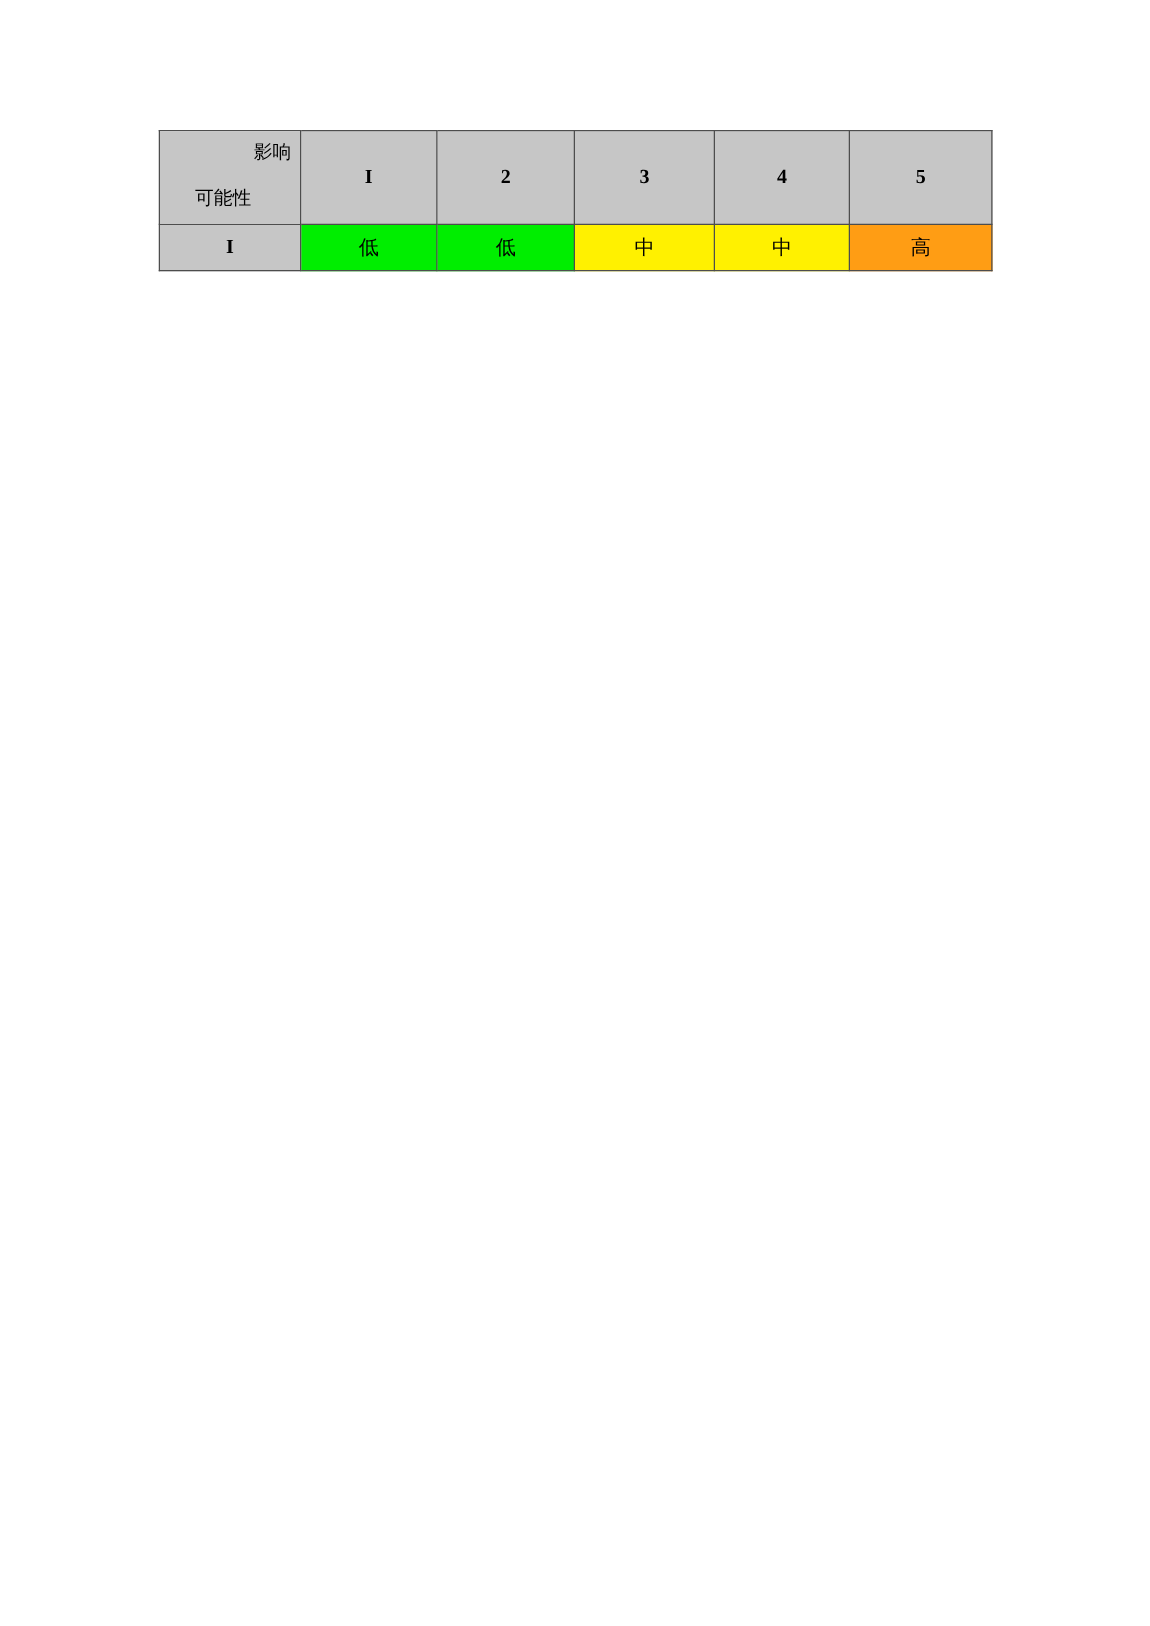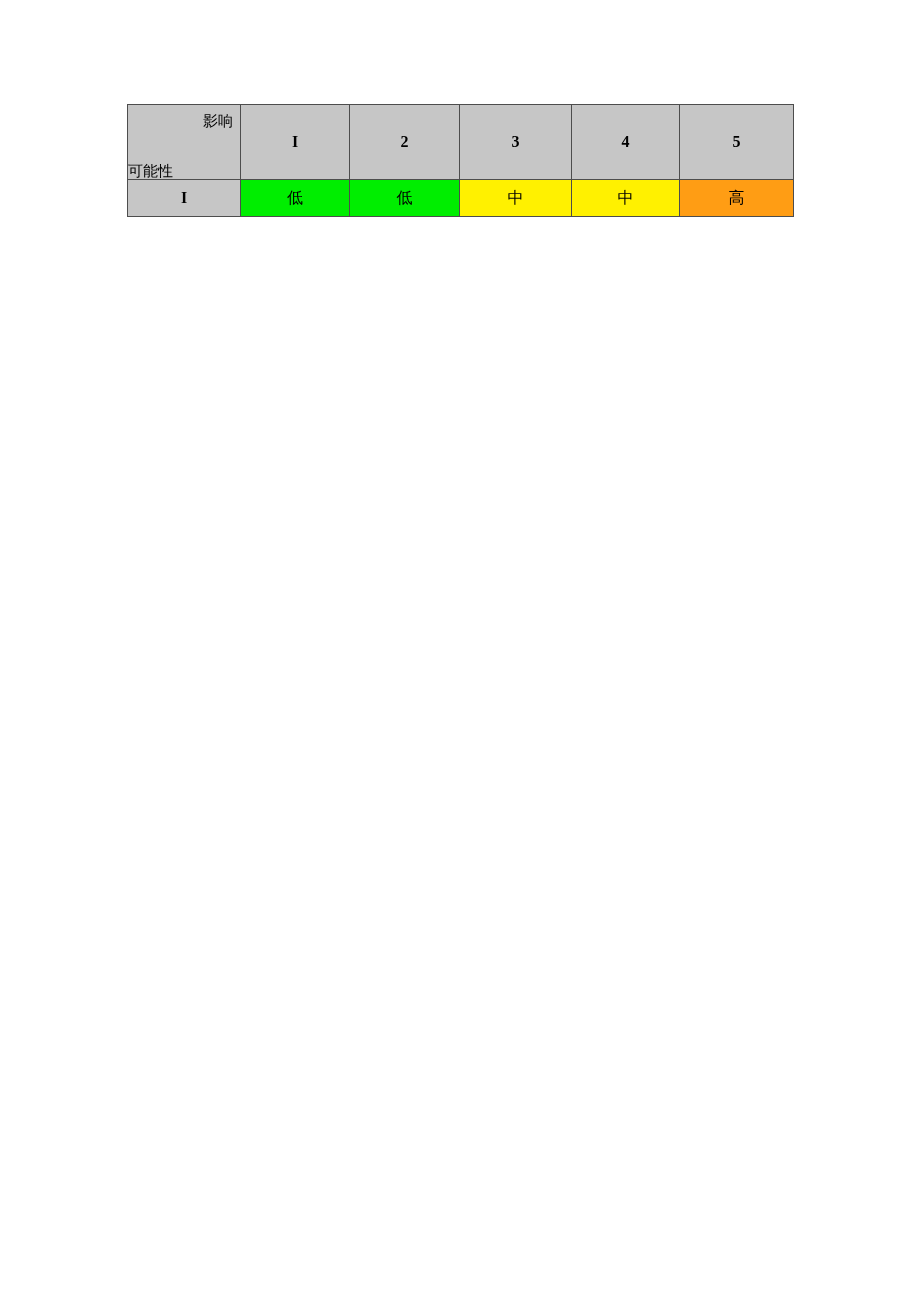--- a/index.html
+++ b/index.html
@@ -78,26 +78,27 @@
     top: 9px;
     font-family: "DejaVu Sans", "Liberation Sans", sans-serif;
     font-size: 15px;
     line-height: 1;
     color: #000000;
     white-space: nowrap;
   }
   .axis-likelihood {
     position: absolute;
     left: 0px;
-    bottom: 0;
-    font-family: Liberation Serif, serif;
+    bottom: 12px;
+    font-family: Liberation Mono, monospace;
     font-size: 15px;
     line-height: 1;
     color: #000000;
     white-space: nowrap;
+    padding-left: 28px;
   }
 
   
   td.col-head {
     font-family: "Liberation Serif", "DejaVu Serif", serif;
     font-weight: bold;
     font-size: 17px;
     color: #000000;
   }
 

